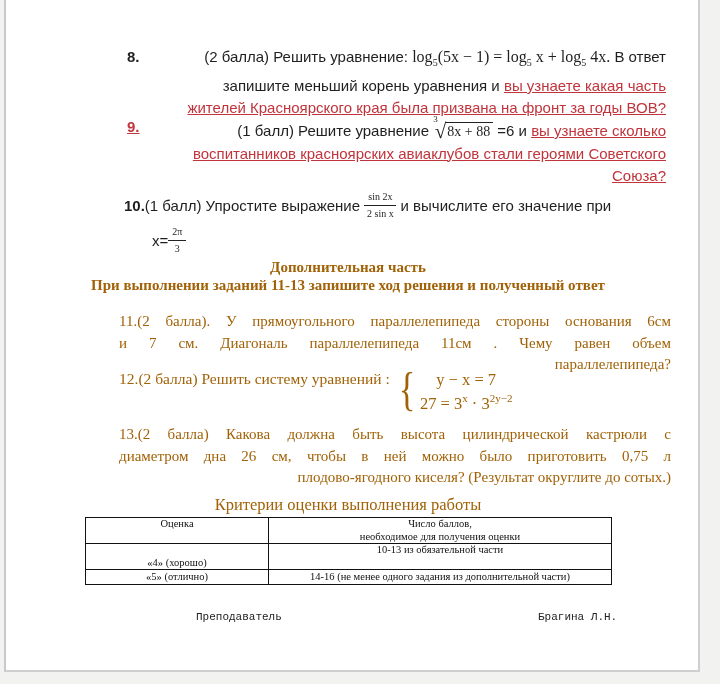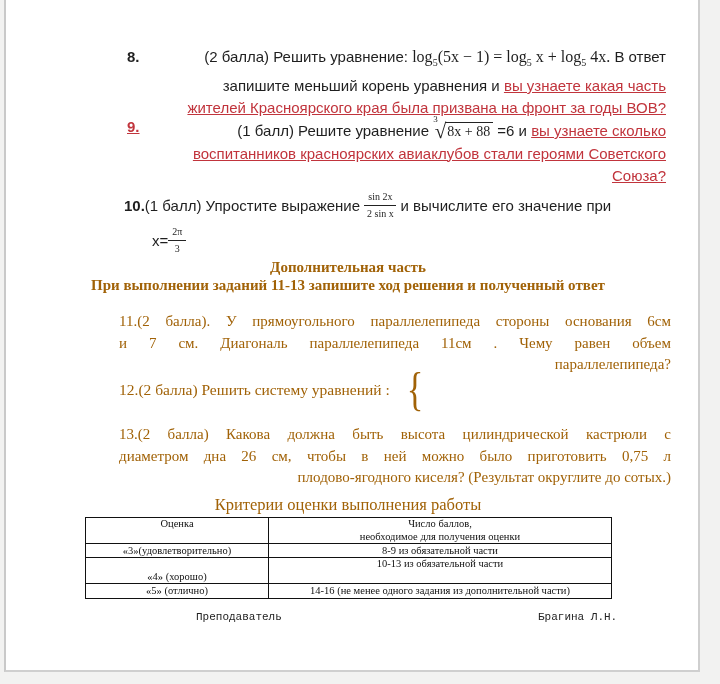--- a/index.html
+++ b/index.html
@@ -37,21 +37,21 @@
   .frac .fr-num{border-bottom:1.2px solid #222;padding:0 4px 1px 4px;}
   .frac .fr-den{padding-top:1px;}
   .x-line{margin-top:4px;}
   
   .serif-block{position:absolute;font-family:"Liberation Serif",serif;color:#a16207;}
   .center-head{left:79px;width:526px;text-align:center;font-weight:bold;
                font-size:15px;line-height:17.5px;}
   .para{left:113px;width:552px;font-size:15px;line-height:21.5px;}
   .jline{text-align:justify;text-align-last:justify;}
   .lline{text-align:right;}
-  .sys-row{display:flex;align-items:center;font-size:15.5px;gap:8px;}
+  .sys-row{display:flex;align-items:flex-start;font-size:15.5px;}
   .sys-brace{font-size:46px;font-weight:300;line-height:40px;margin:0 2px 0 6px;
              transform:scaleX(.75);}
   .sys-eqs{display:flex;flex-direction:column;text-align:center;
            font-size:16.5px;line-height:19px;}
   .sys-eqs sup{font-size:11px;}
   .crit-title{left:79px;width:526px;text-align:center;font-size:16.5px;}
   
   .crit-table{position:absolute;left:79px;top:517px;width:527px;
               border-collapse:collapse;font-family:"Liberation Serif",serif;
               font-size:10.5px;color:#111;table-layout:fixed;}
@@ -113,44 +113,44 @@
   <div class="serif-block para" style="top:311px;">
     <div class="jline">11.(2 балла). У прямоугольного параллелепипеда стороны основания 6см</div>
     <div class="jline">и 7 см. Диагональ параллелепипеда 11см . Чему равен объем</div>
     <div class="lline">параллелепипеда?</div>
   </div>
 
   <div class="serif-block" style="top:370px;left:113px;">
     <div class="sys-row">
       <span>12.(2 балла) Решить систему уравнений :</span>
       <span class="sys-brace">{</span>
+      <span class="sys-eqs">
+        <span>y − x = 7</span>
+        <span><span>27 = 3</span><sup>x</sup><span> · 3</span><sup>2y−2</sup></span>
+      </span>
     </div>
   </div>
 
   <div class="serif-block para" style="top:424px;">
     <div class="jline">13.(2 балла)   Какова должна быть высота цилиндрической кастрюли с</div>
     <div class="jline">диаметром дна 26 см, чтобы в ней можно было приготовить 0,75 л</div>
     <div class="lline">плодово-ягодного киселя? (Результат округлите до сотых.)</div>
   </div>
 
   <div class="serif-block crit-title" style="top:495px;">Критерии оценки выполнения работы</div>
 
   <table class="crit-table">
     <tbody>
         <tr>
       <td class="col-grade hdr-cell">Оценка</td>
       <td class="hdr-cell">
         <div>Число баллов,</div>
         <div>необходимое для получения оценки</div>
       </td>
     </tr>
-    <tr class="row-thin">
-      <td class="col-grade">«3»(удовлетворительно)</td>
-      <td>8-9 из обязательной части</td>
-    </tr>
     <tr class="row-mid">
       <td class="col-grade v-bottom">«4» (хорошо)</td>
       <td class="v-top">10-13 из обязательной части</td>
     </tr>
     <tr class="row-last">
       <td class="col-grade">«5» (отлично)</td>
       <td>14-16 (не менее одного задания из дополнительной части)</td>
     </tr>
   </tbody>
     </table>

